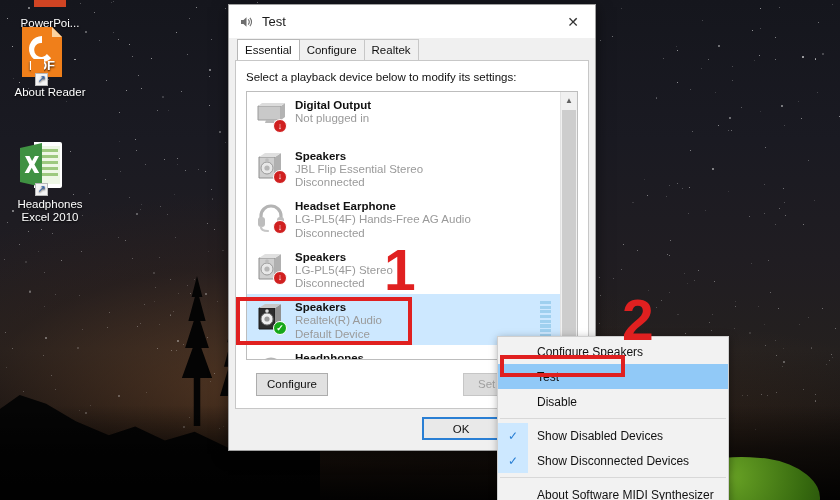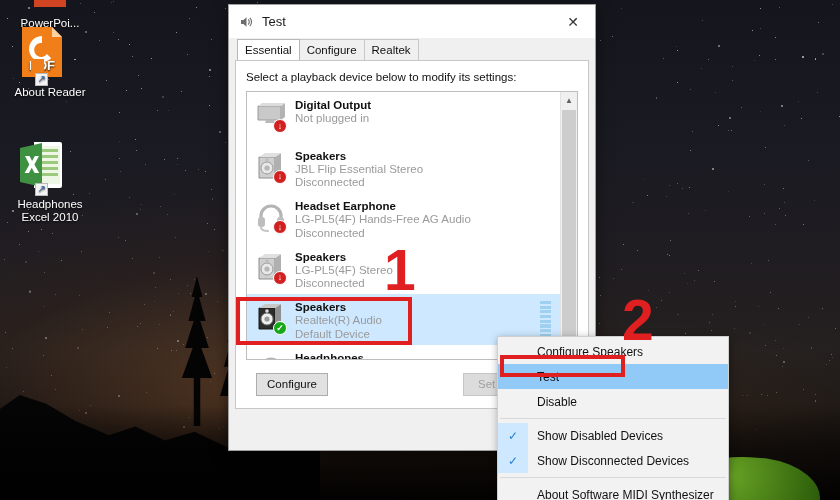--- a/index.html
+++ b/index.html
@@ -1033,20 +1033,21 @@
       <div class="btn-row">
         <div class="btn">Configure</div>
         <div class="split">
           <div class="btn disabled">Set Default</div>
           <div class="caret">▼</div>
         </div>
       </div>
     </div>
 
     <div class="ok-row">
+      <div class="btn default">OK</div>
       <div class="btn">Cancel</div>
     </div>
   </div>
 
   <div id="ctx-menu">
       <div class="ctx-item">Configure Speakers</div>
       <div class="ctx-item hl">Test</div>
       <div class="ctx-item">Disable</div>
       <div class="ctx-sep"></div>
       <div class="ctx-item">Show Disabled Devices<span class="ctx-check">✓</span></div>

